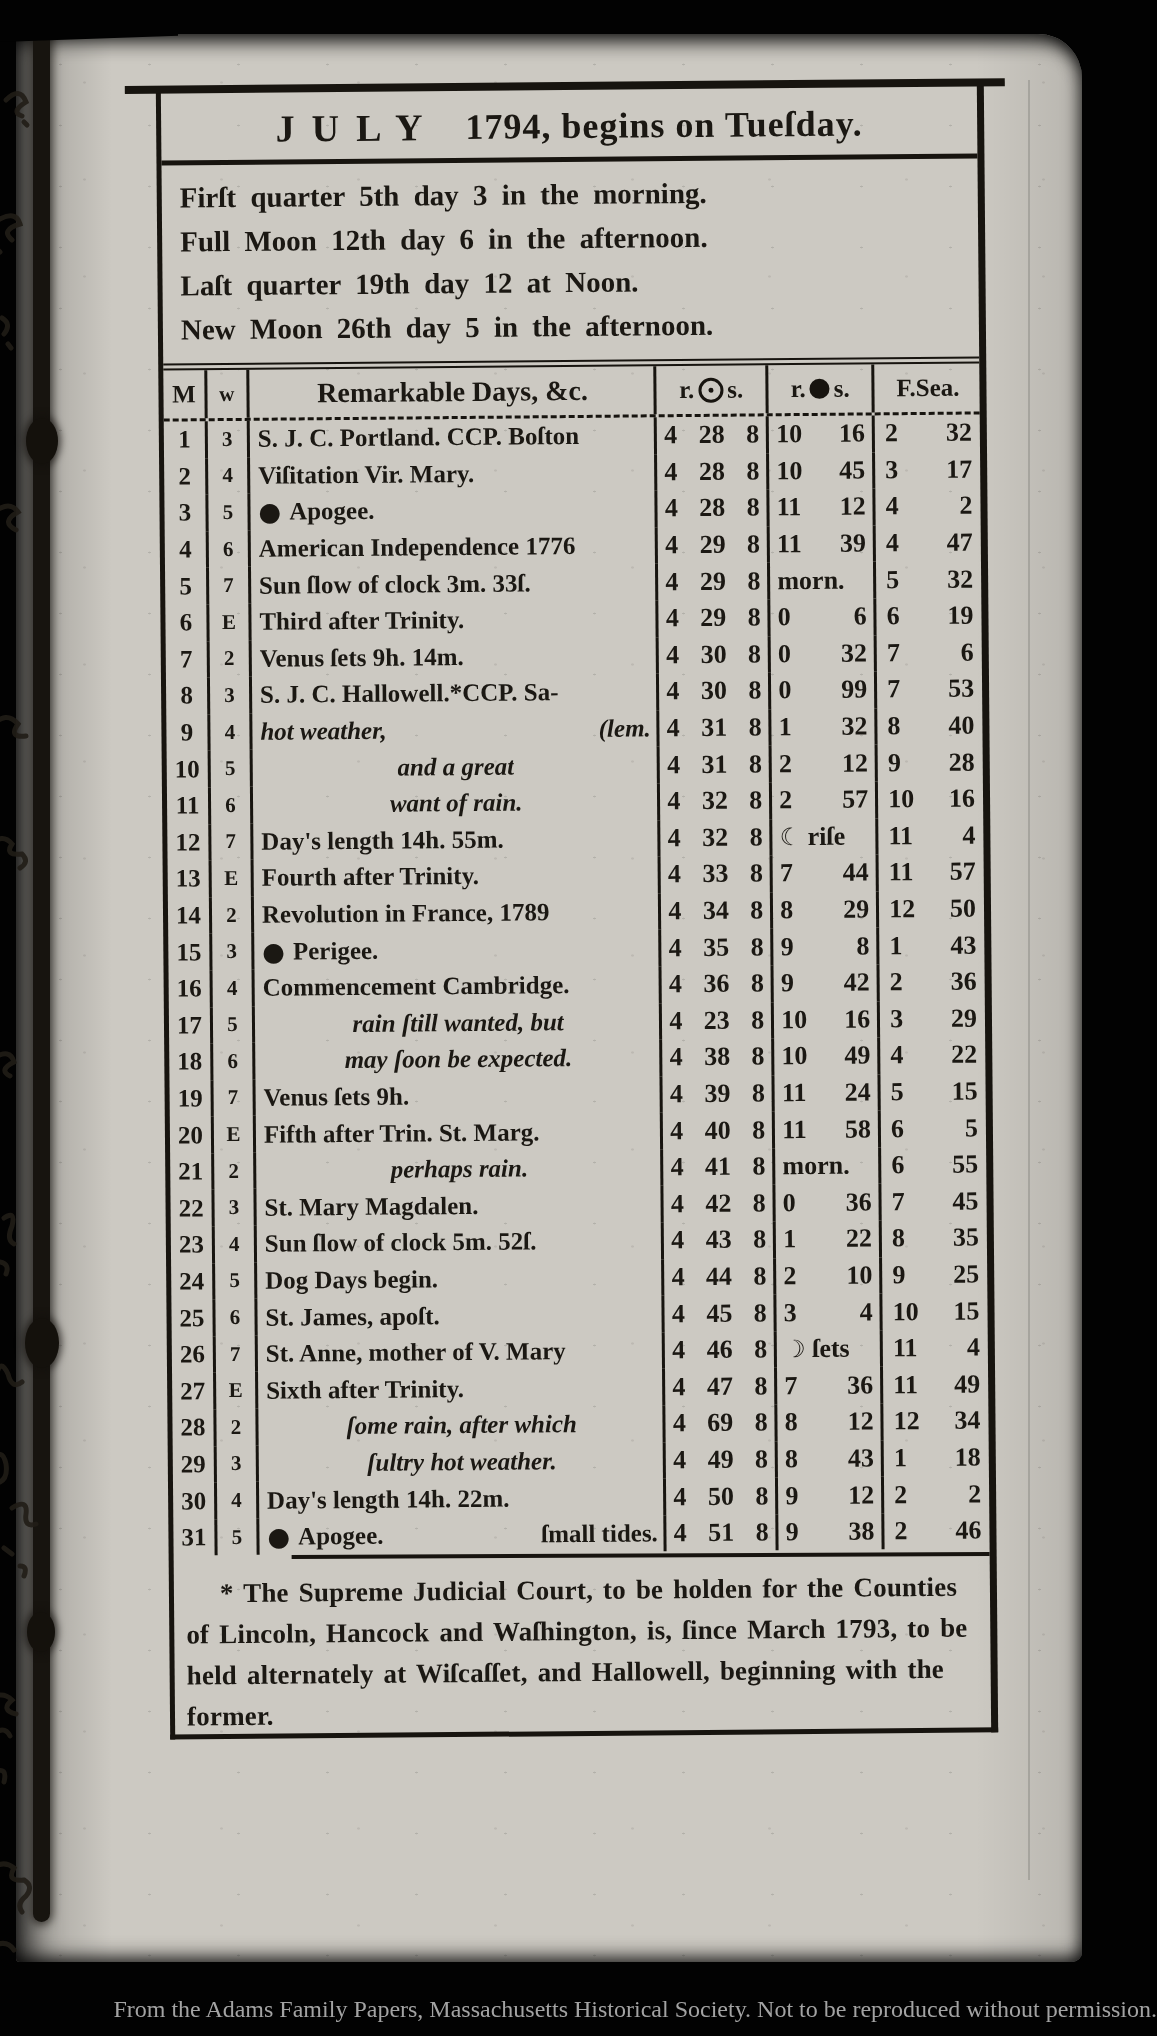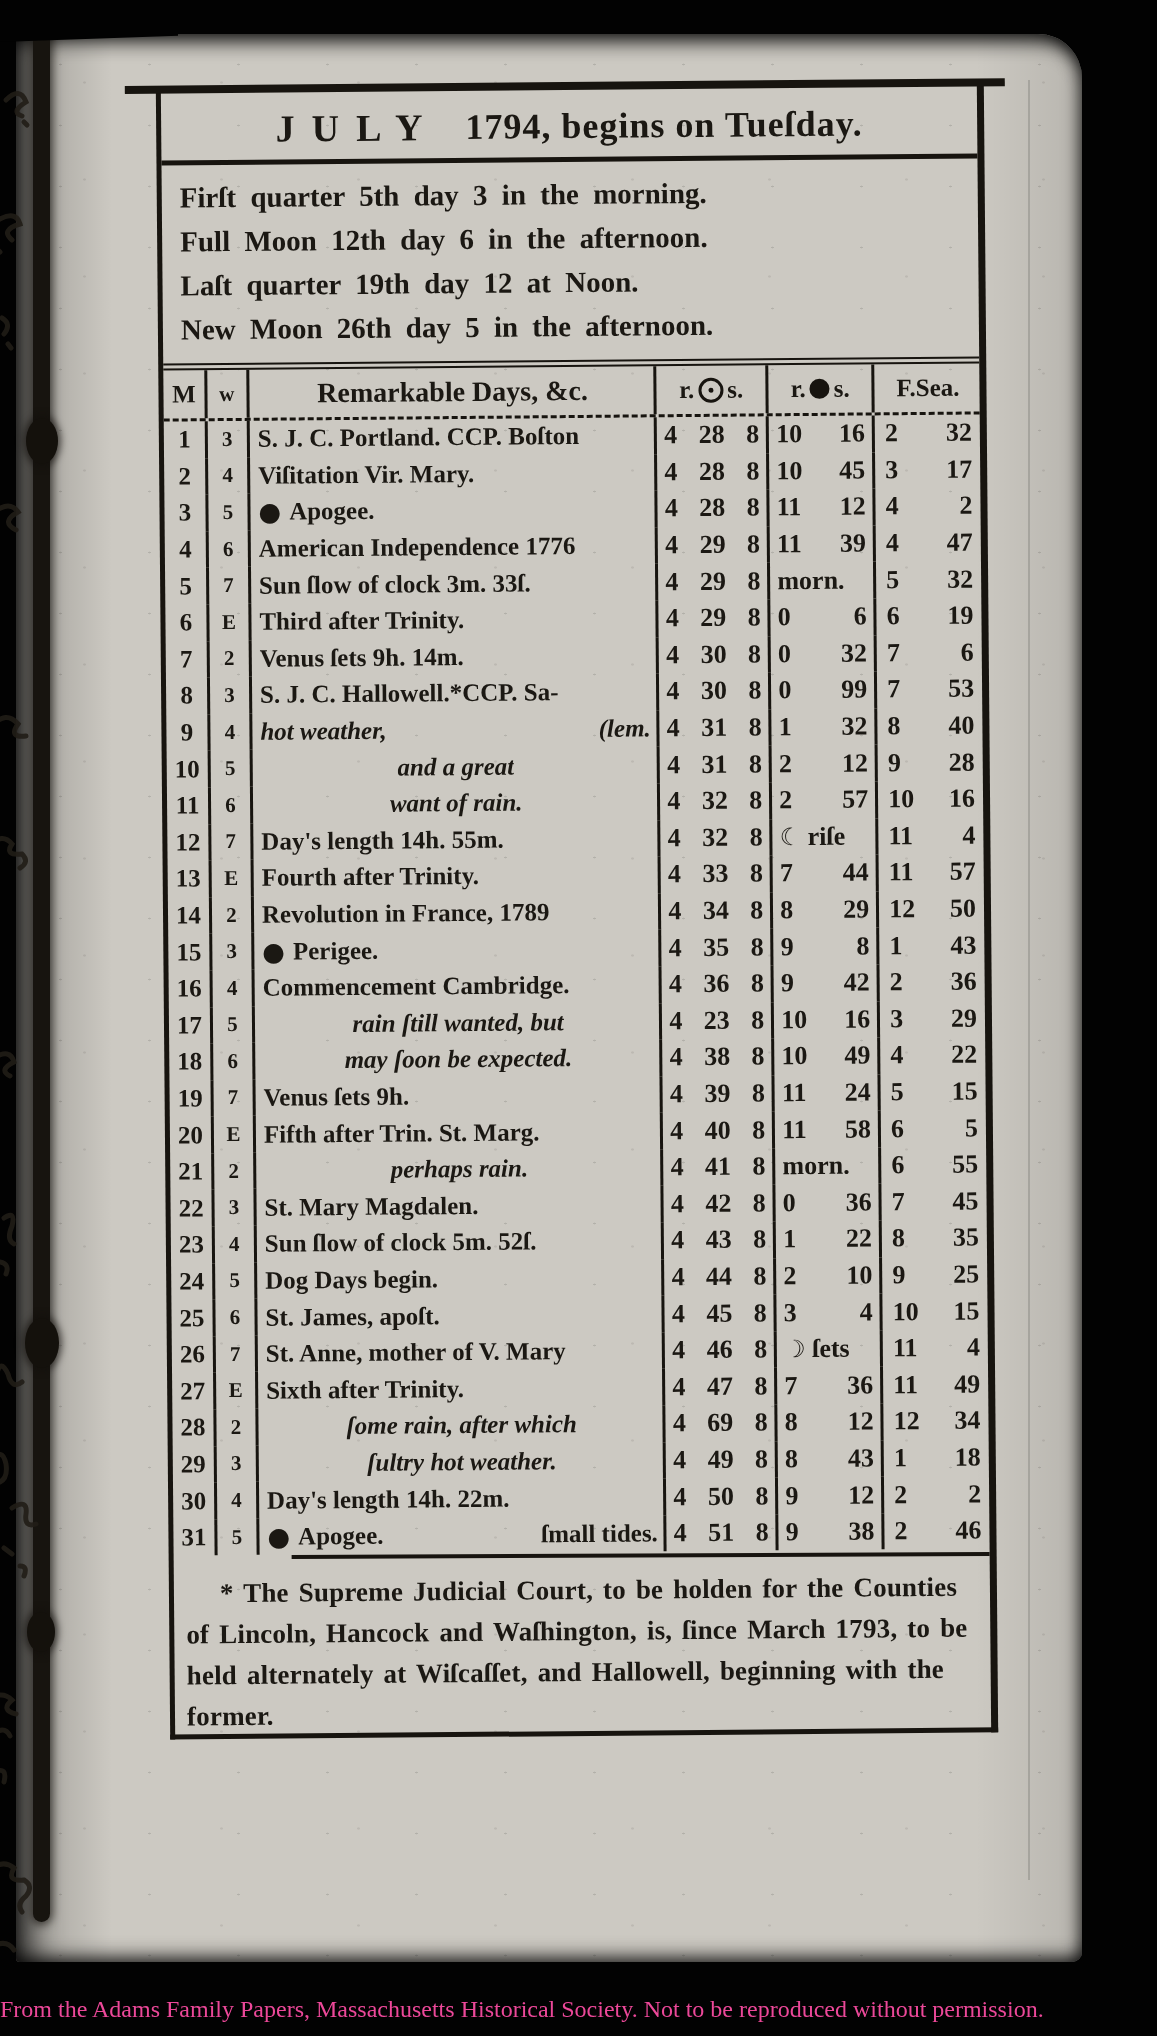--- a/index.html
+++ b/index.html
@@ -53,21 +53,21 @@
   .astro{font-family:"DejaVu Sans","Liberation Sans",sans-serif;font-size:24px;}
   .word{font-weight:700;}
   .sun-glyph{display:inline-block;width:19px;height:19px;border:3px solid #17140f;border-radius:50%;
              position:relative;vertical-align:-3px;}
   .sun-glyph::after{content:"";position:absolute;left:50%;top:50%;width:5px;height:5px;margin:-2.5px 0 0 -2.5px;
              border-radius:50%;background:#17140f;}
   .moon-glyph{display:inline-block;width:20px;height:20px;border-radius:50%;background:#17140f;vertical-align:-3px;}
   .foot-rule{margin:2px 0 0 118px;height:4px;background:#17140f;transform:rotate(0.25deg);}
   .footnote{padding:12px 10px 0 12px;font-size:27px;font-weight:700;line-height:41px;
             text-indent:34px;letter-spacing:.2px;word-spacing:3px;}
-  .caption{position:absolute;left:0;top:1996px;width:100%;text-align:left;color:#ec4899;
+  .caption{position:absolute;left:0;top:1996px;width:100%;text-align:right;color:#a3a3a3;
            font-size:24px;font-family:"Liberation Serif","DejaVu Serif",serif;}
   .wedge{position:absolute;left:0;top:0;width:178px;height:42px;background:#020202;transform:skewY(-2deg);transform-origin:left top;}
 </style>
 </head>
 <body>
 
 <div class="page"></div>
 <div class="crease"></div>
 
 <div class="binding"></div>

